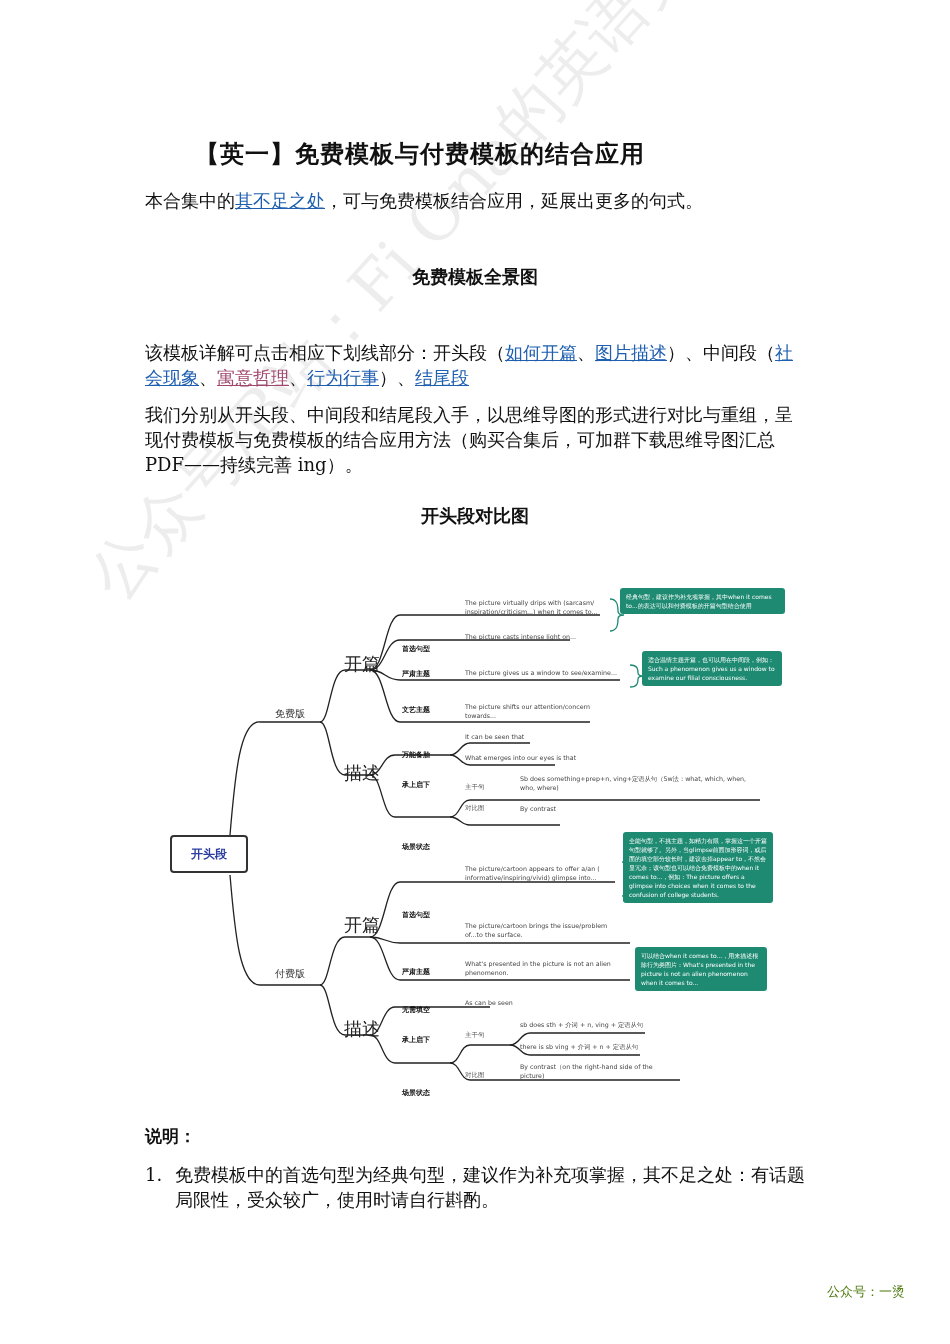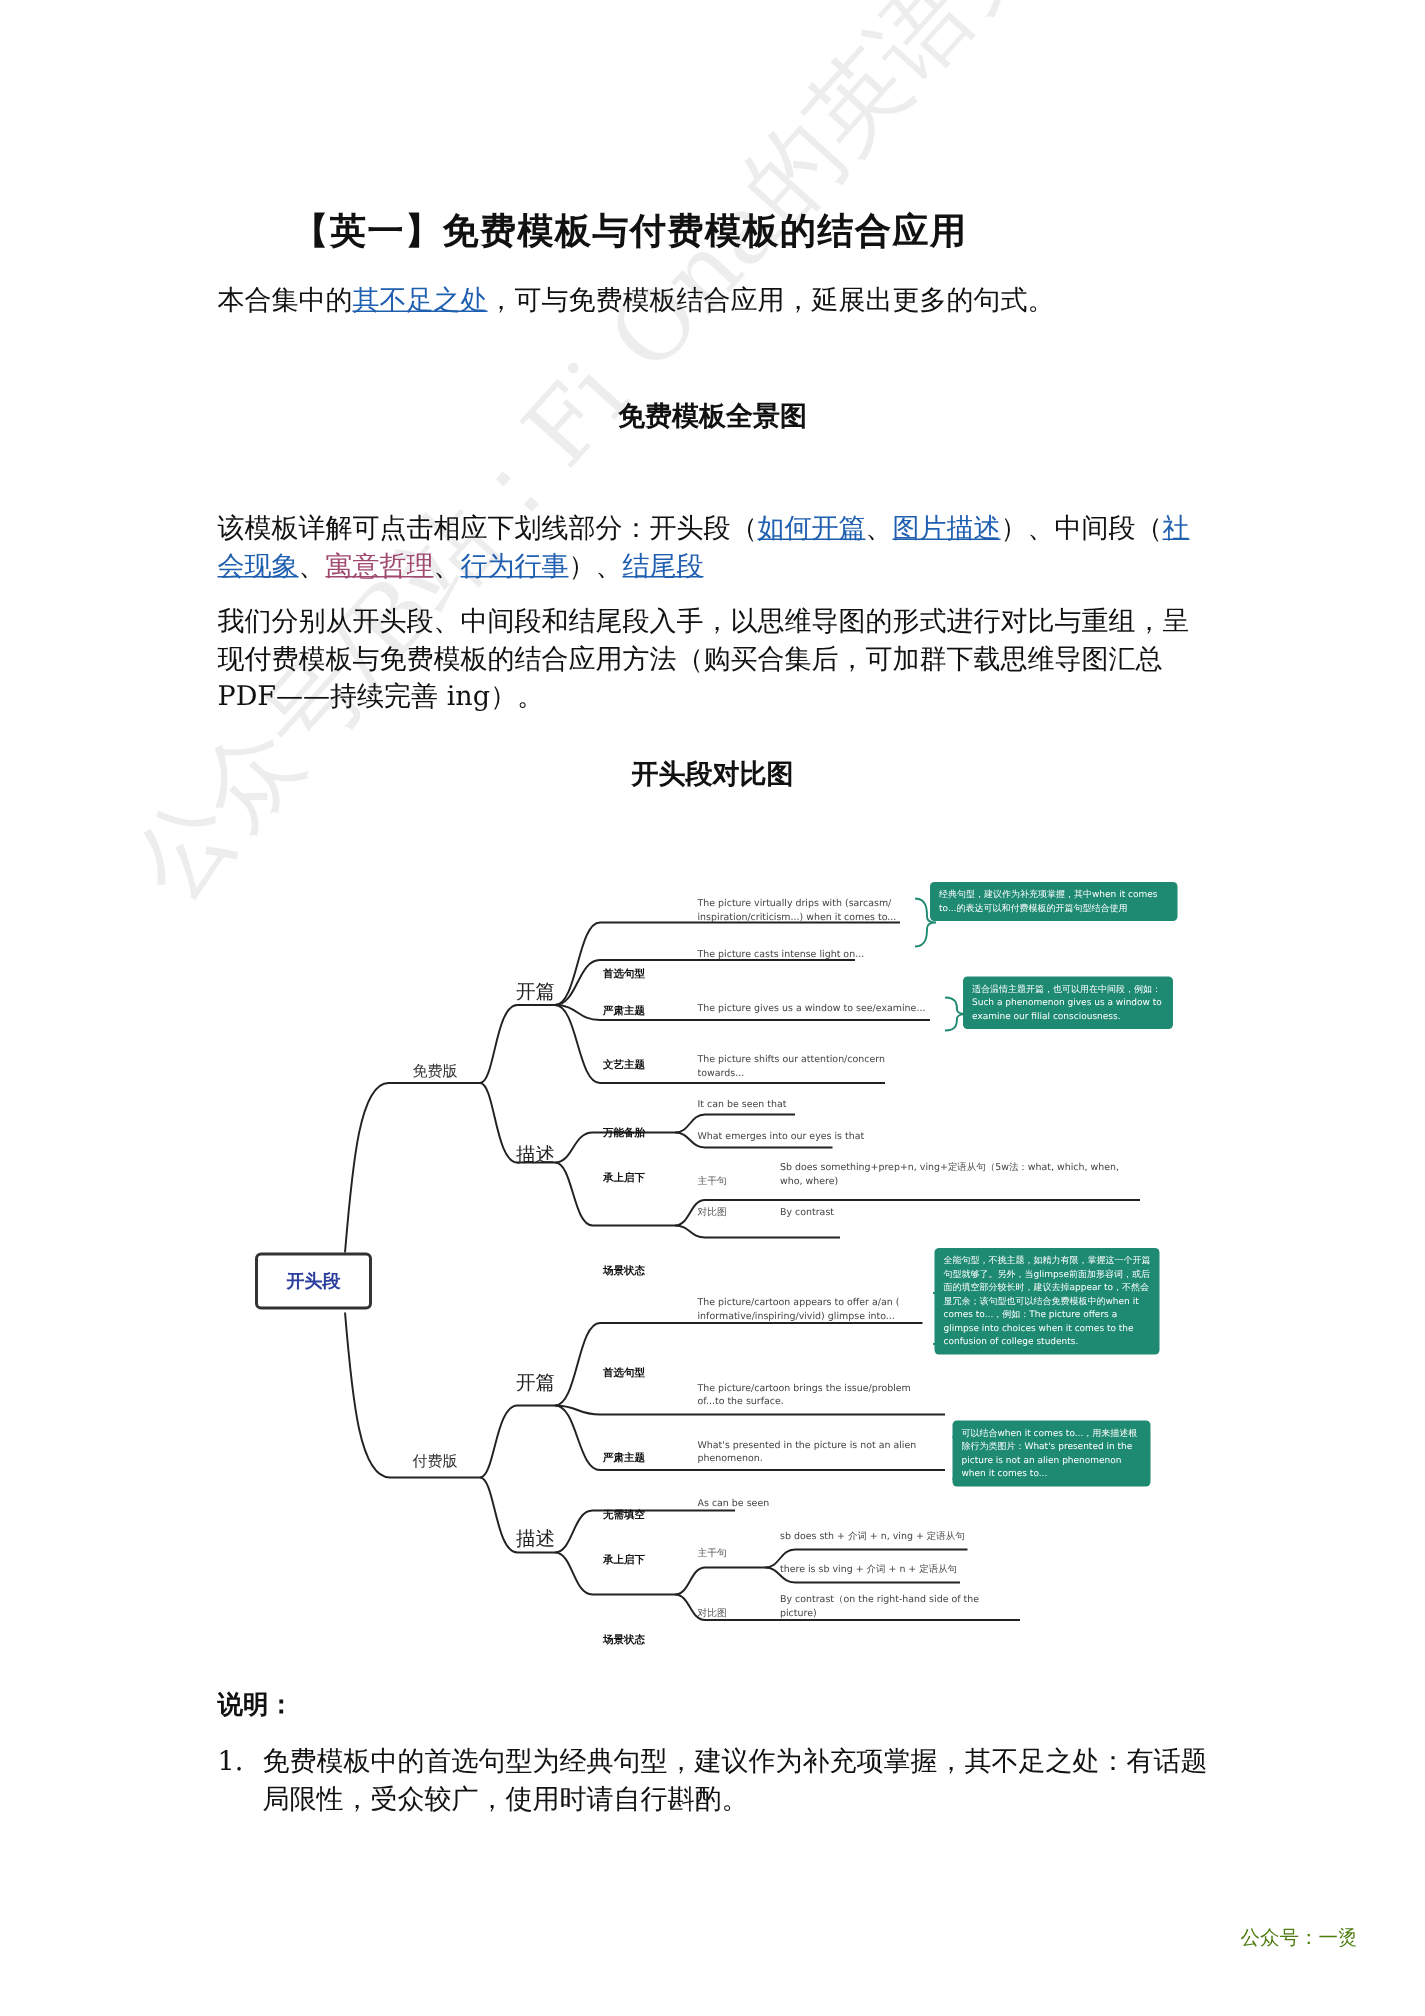--- a/index.html
+++ b/index.html
@@ -9,21 +9,21 @@
                 font-size: 24px; font-weight: bold; font-family: "DejaVu Sans", sans-serif; letter-spacing: 1px; }
   .para { position: absolute; left: 145px; width: 665px; font-size: 18px; line-height: 25px; }
   .link { color: #1f5fb0; text-decoration: underline; }
   .link.visited { color: #a0486e; }
   .sub-title { position: absolute; left: 0; width: 950px; text-align: center;
                font-size: 18px; font-weight: bold; font-family: "DejaVu Sans", sans-serif; }
   .mm { position: absolute; left: 160px; top: 585px; width: 640px; height: 500px; }
   .mm svg { position: absolute; left: 0; top: 0; }
   .mm .t { position: absolute; font-family: "DejaVu Sans", sans-serif; white-space: nowrap; }
   .mm .lvl1 { font-size: 10px; color: #333; }
-  .mm .lvl2 { font-size: 13px; color: #222; }
+  .mm .lvl2 { font-size: 18px; color: #222; }
   .mm .lvl3 { font-size: 7px; color: #111; font-weight: bold; margin-top: 37px; }
   .mm .sent { font-size: 6.3px; color: #444; line-height: 9px; white-space: normal; }
   .mm .lbl { font-size: 6.5px; color: #555; }
   .mm .note { position: absolute; background: #1e8a72; color: #fff; border-radius: 3px;
               font-size: 6px; line-height: 9px; padding: 4px 6px; font-family: "DejaVu Sans", sans-serif; box-sizing: border-box; }
   .root { position: absolute; left: 10px; top: 250px; width: 78px; height: 38px; border: 2px solid #333;
           border-radius: 4px; background: #fff; color: #2c3e9e; font-weight: bold; font-size: 12px;
           font-family: "DejaVu Sans", sans-serif; display: flex; align-items: center; justify-content: center; box-sizing: border-box; }
   .footer { position: absolute; right: 45px; top: 1283px; font-size: 13px; color: #4d7c0f; font-family: "DejaVu Sans", sans-serif; }
   .watermark { position: absolute; left: 70px; top: 560px; font-size: 64px; color: rgba(0,0,0,0.07);

